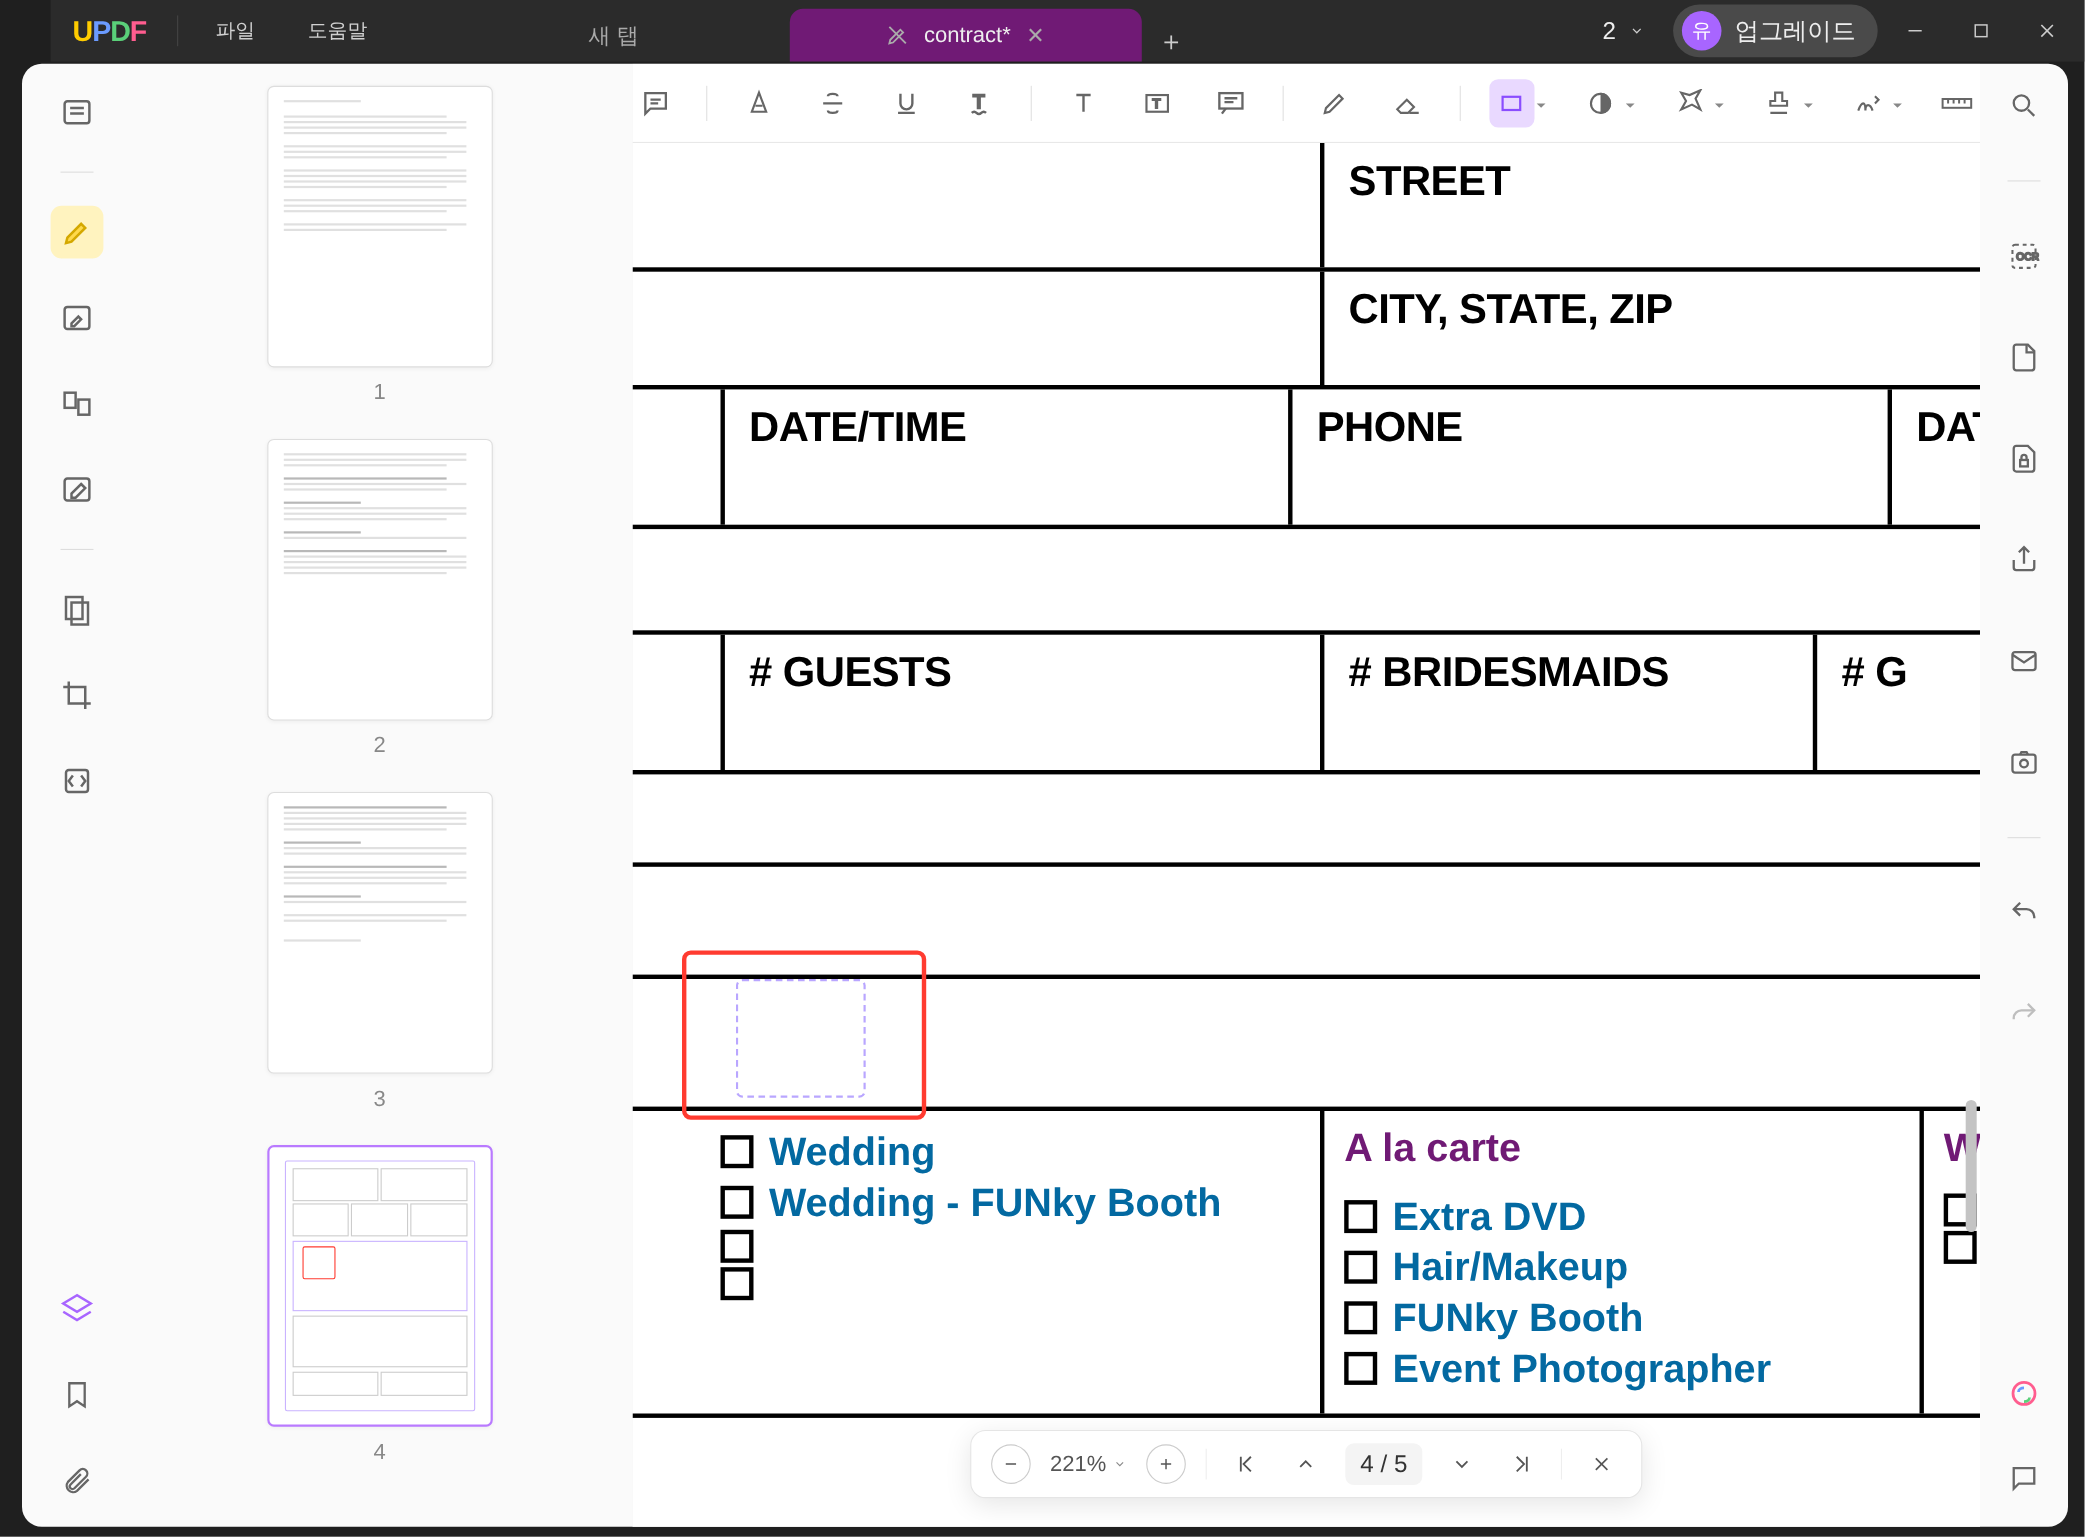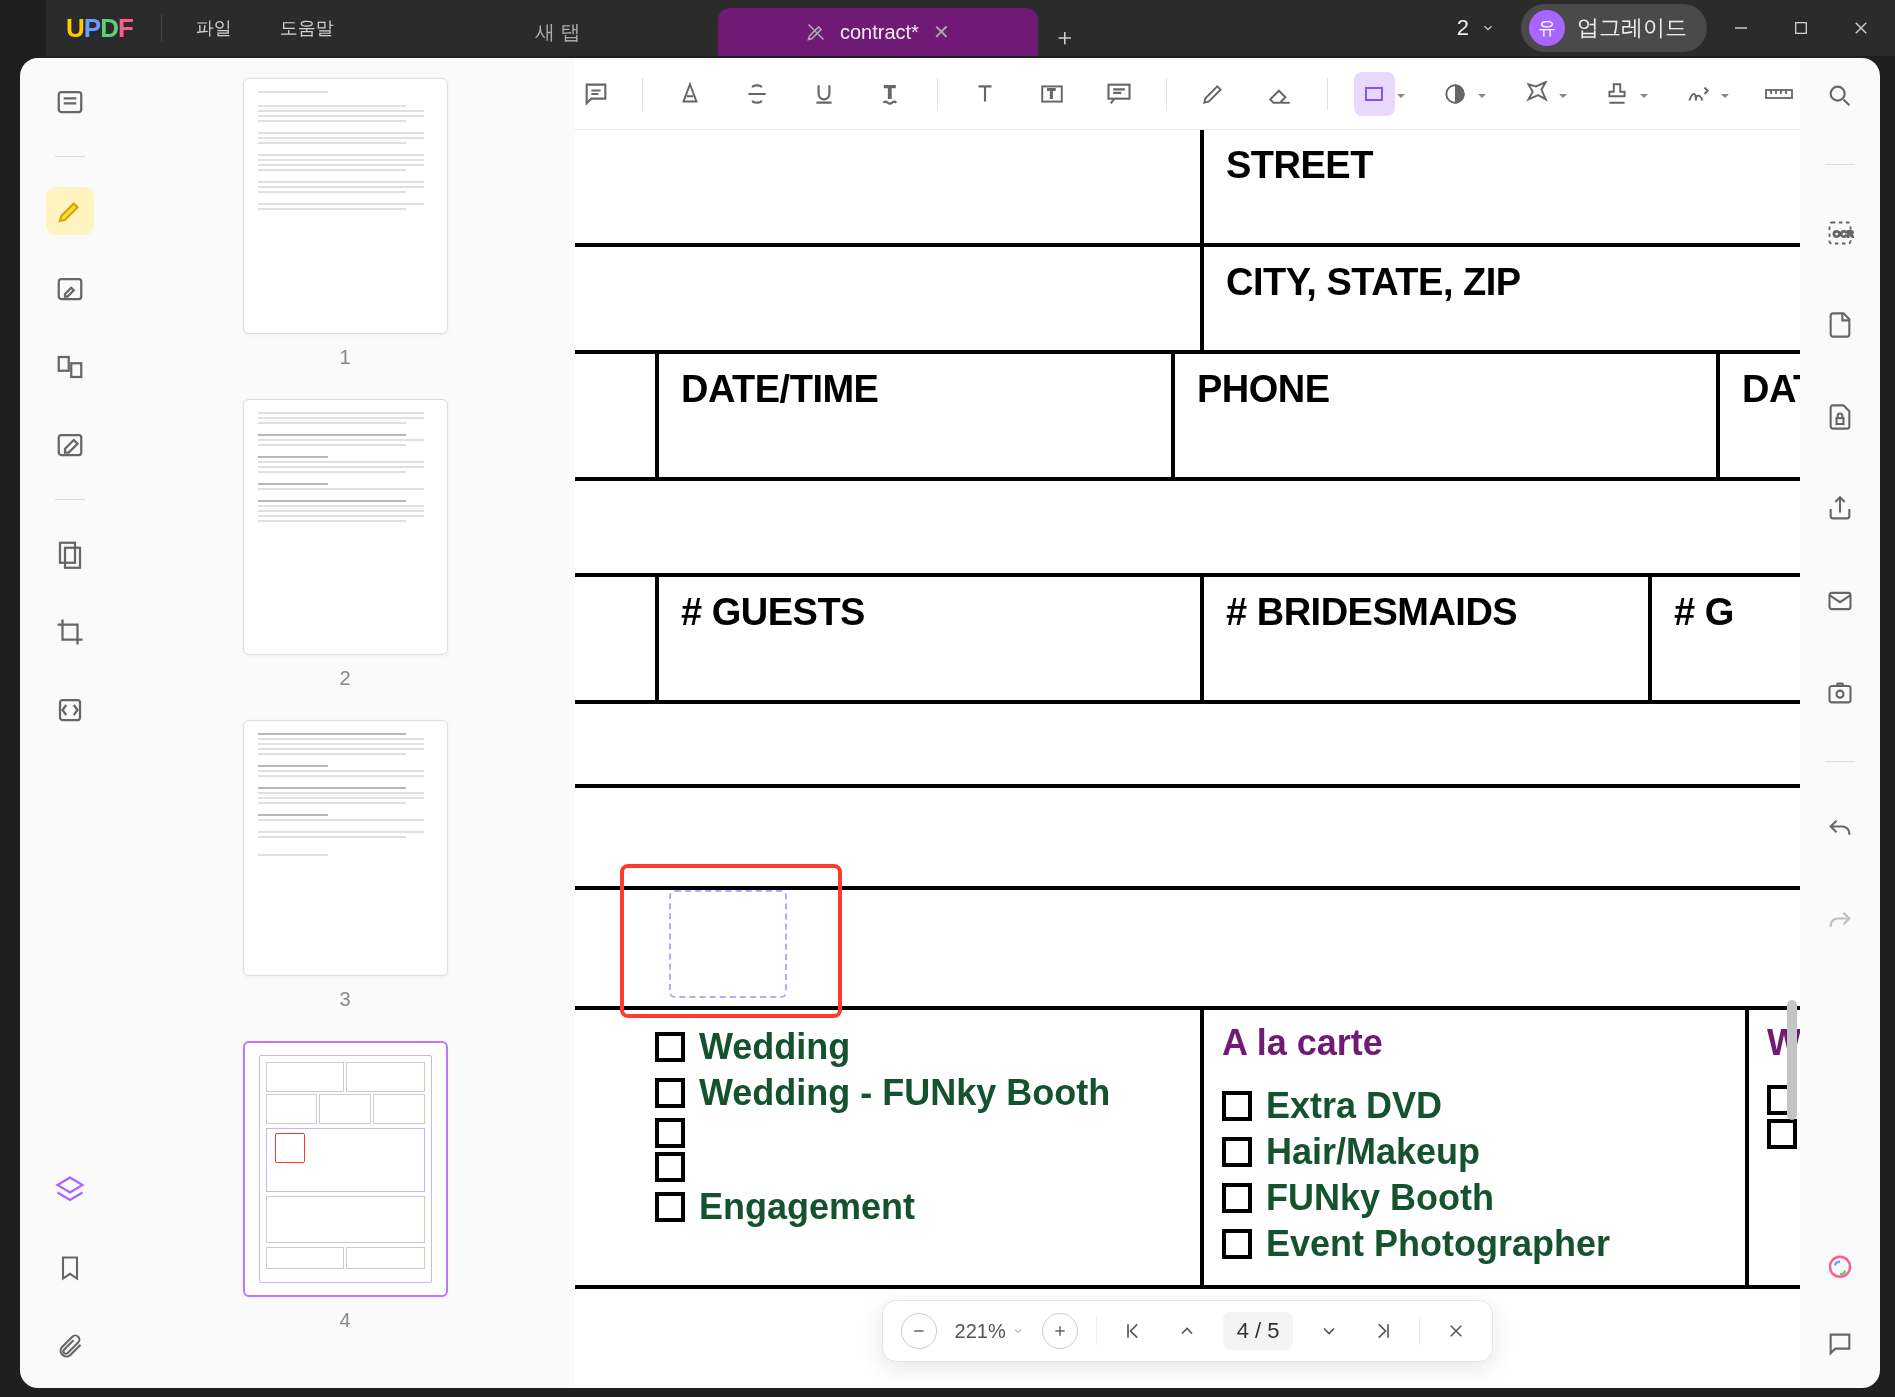--- a/index.html
+++ b/index.html
@@ -147,21 +147,21 @@
   color: #000;
 }
 .cell:first-child { border-left: none; }
 .package-row { display: flex; border-top: 4px solid #000; }
 .package-col {
   border-left: 4px solid #000; padding: 12px 18px 16px 18px;
 }
 .package-col:first-child { border-left: none; }
 .chk-item {
   display: flex; align-items: center; gap: 14px;
-  font-family: Arial, sans-serif; font-weight: 900; font-size: 36px; color: #14532d;
+  font-family: Arial, sans-serif; font-weight: 900; font-size: 36px; color: #0369a1;
   margin: 4px 0;
 }
 .chk-box {
   width: 30px; height: 30px; border: 4px solid #000; background: #fff; flex-shrink: 0;
 }
 .col-head {
   font-family: Arial, sans-serif; font-weight: 900; font-size: 36px; color: #701a75; margin-bottom: 21px;
 }
 
 .shape-anno {
@@ -592,24 +592,20 @@
                   <span>Wedding - FUNky Booth</span>
                 </div>
               <div class="chk-item">
                   <div class="chk-box"></div>
                   <span></span>
                 </div>
               <div class="chk-item">
                   <div class="chk-box"></div>
                   <span></span>
                 </div>
-              <div class="chk-item">
-                  <div class="chk-box"></div>
-                  <span>Engagement</span>
-                </div>
             </div>
             <div class="package-col" style="width:545px">
               <div class="col-head">A la carte</div>
               <div class="chk-item">
                   <div class="chk-box"></div>
                   <span>Extra DVD</span>
                 </div>
               <div class="chk-item">
                   <div class="chk-box"></div>
                   <span>Hair/Makeup</span>

